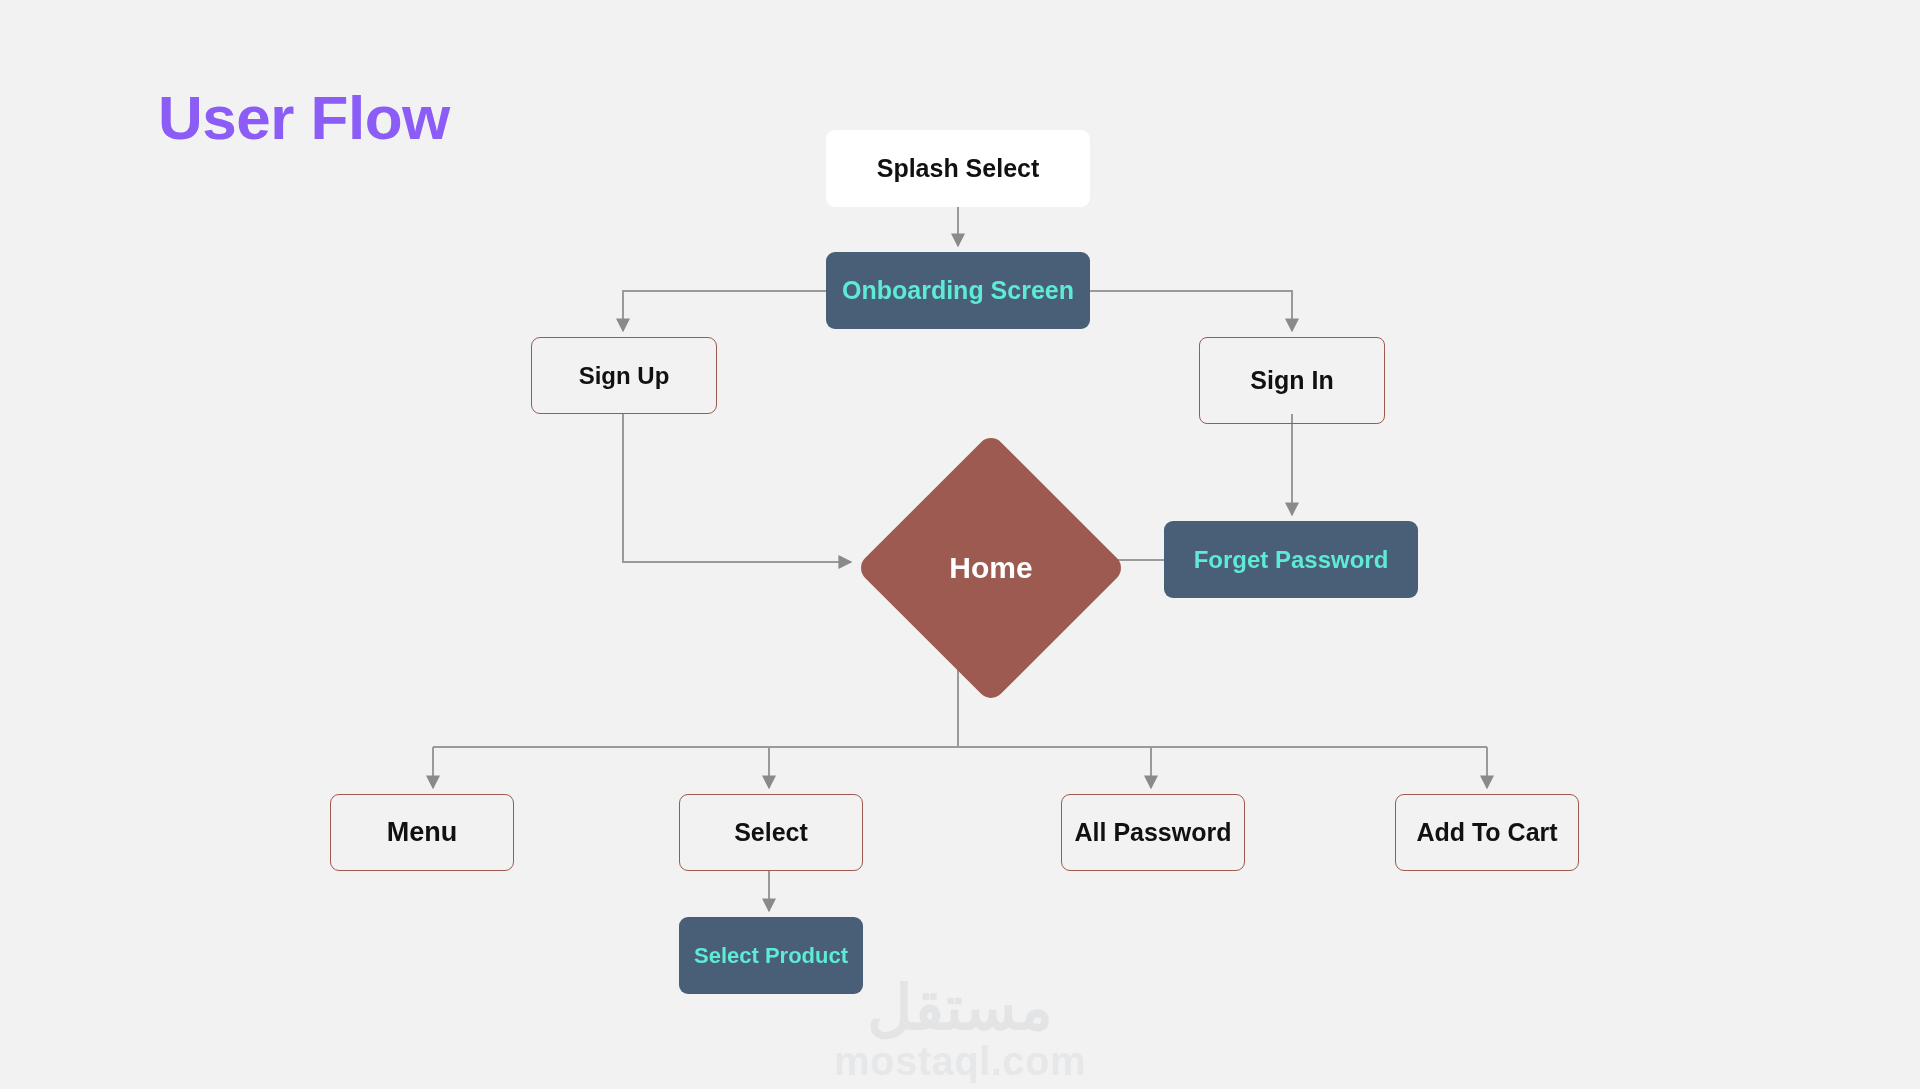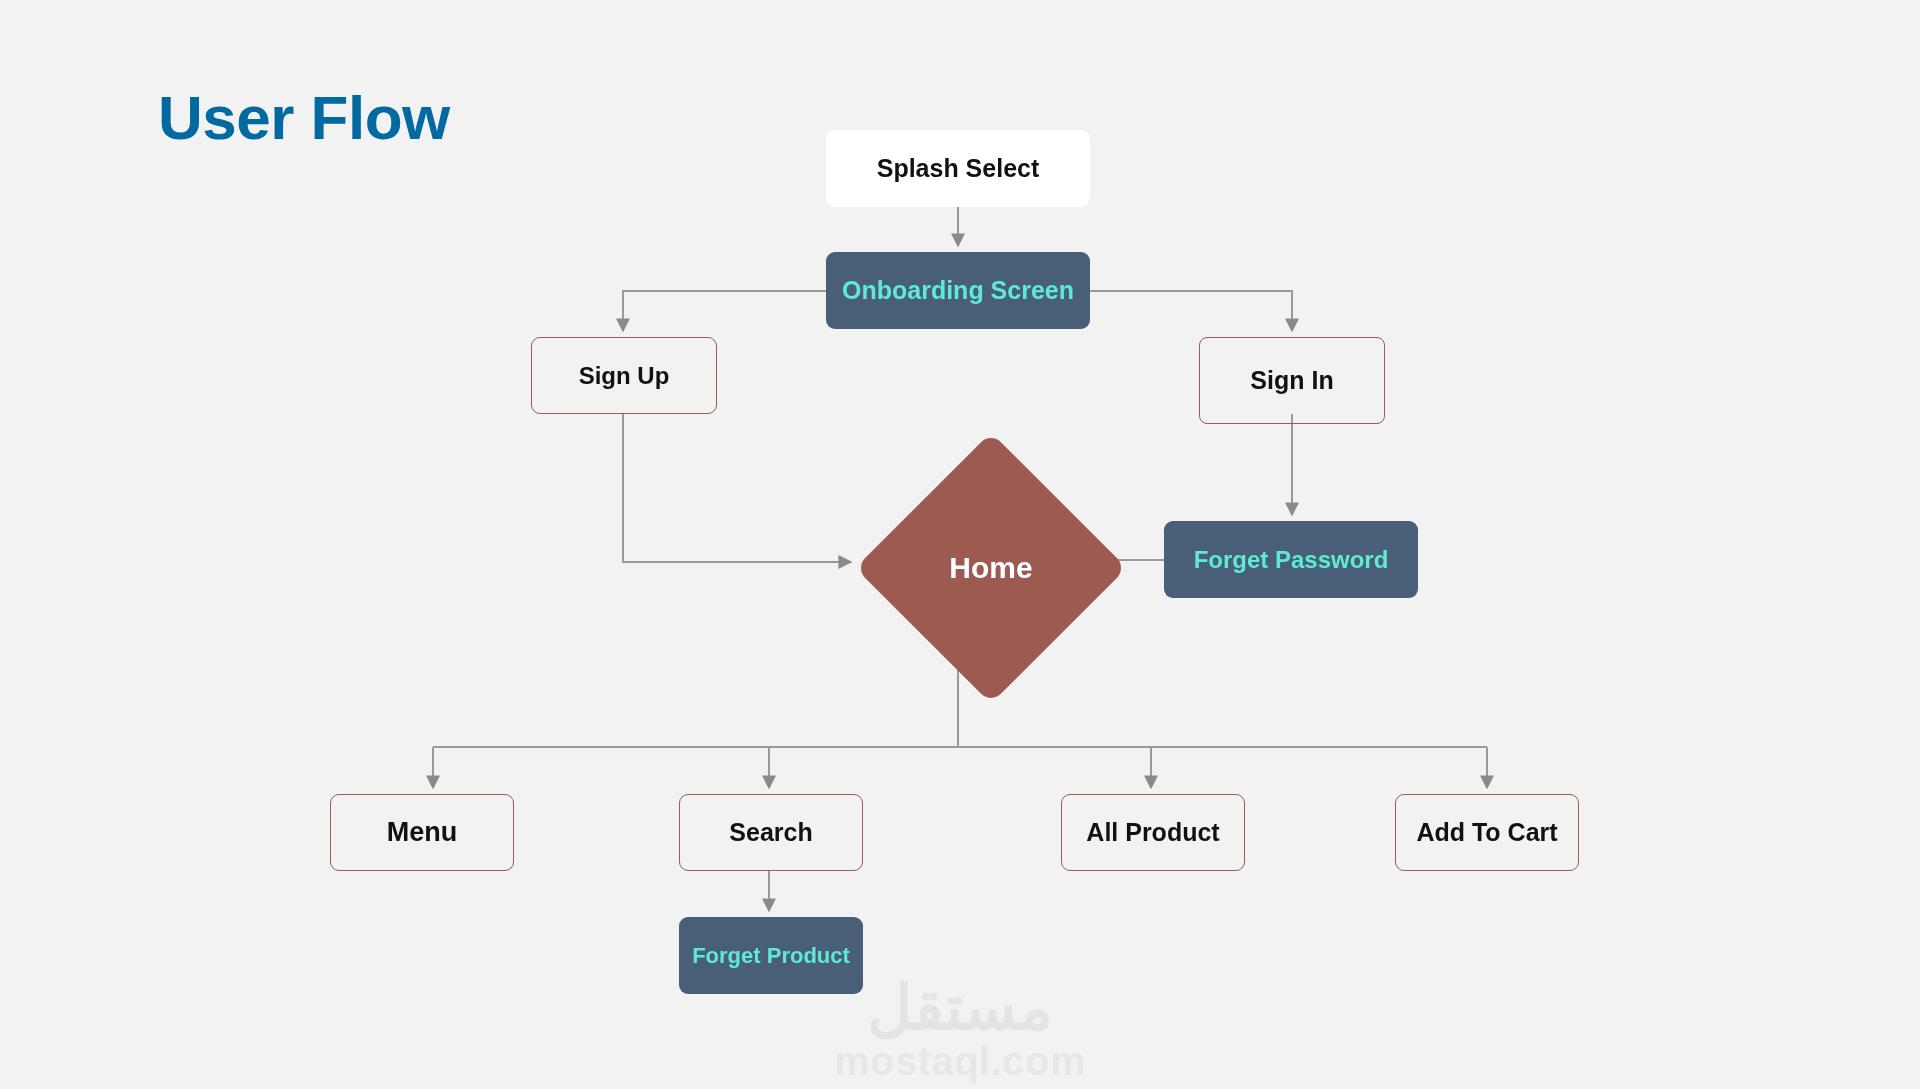--- a/index.html
+++ b/index.html
@@ -21,21 +21,21 @@
     width: 1920px;
     height: 1089px;
   }
 
   .diagram-title {
     position: absolute;
     left: 158px;
     top: 82px;
     font-size: 62px;
     font-weight: bold;
-    color: #0369a1;
+    color: #8b5cf6;
     letter-spacing: -0.5px;
     white-space: nowrap;
     user-select: none;
   }
 
   
   .node {
     position: absolute;
     box-sizing: border-box;
     display: flex;
@@ -179,33 +179,33 @@
 
 <div class="node node-slate" id="node-forget_password" style="left: 1164px; top: 521px; width: 254px; height: 77px; font-size: 24px;">
   <span class="node-label">Forget Password</span>
 </div>
 
 <div class="node node-outline" id="node-menu" style="left: 330px; top: 794px; width: 184px; height: 77px; font-size: 27px;">
   <span class="node-label">Menu</span>
 </div>
 
 <div class="node node-outline" id="node-search" style="left: 679px; top: 794px; width: 184px; height: 77px; font-size: 25px;">
-  <span class="node-label">Search</span>
+  <span class="node-label">Select</span>
 </div>
 
 <div class="node node-outline" id="node-all_category" style="left: 1061px; top: 794px; width: 184px; height: 77px; font-size: 25px;">
-  <span class="node-label">All Product</span>
+  <span class="node-label">All Password</span>
 </div>
 
 <div class="node node-outline" id="node-add_to_cart" style="left: 1395px; top: 794px; width: 184px; height: 77px; font-size: 25px;">
   <span class="node-label">Add To Cart</span>
 </div>
 
 <div class="node node-slate" id="node-select_product" style="left: 679px; top: 917px; width: 184px; height: 77px; font-size: 22px;">
-  <span class="node-label">Forget Product</span>
+  <span class="node-label">Select Product</span>
 </div>
 
 <div class="diamond-wrap" id="node-home" style="left: 895px; top: 472px; width: 192px; height: 192px;">
   <div class="diamond-shape"></div>
   <span class="diamond-label">Home</span>
 </div>
 
 <div class="watermark">
   <div class="watermark-ar">مستقل</div>
   <div class="watermark-en">mostaql.com</div>

